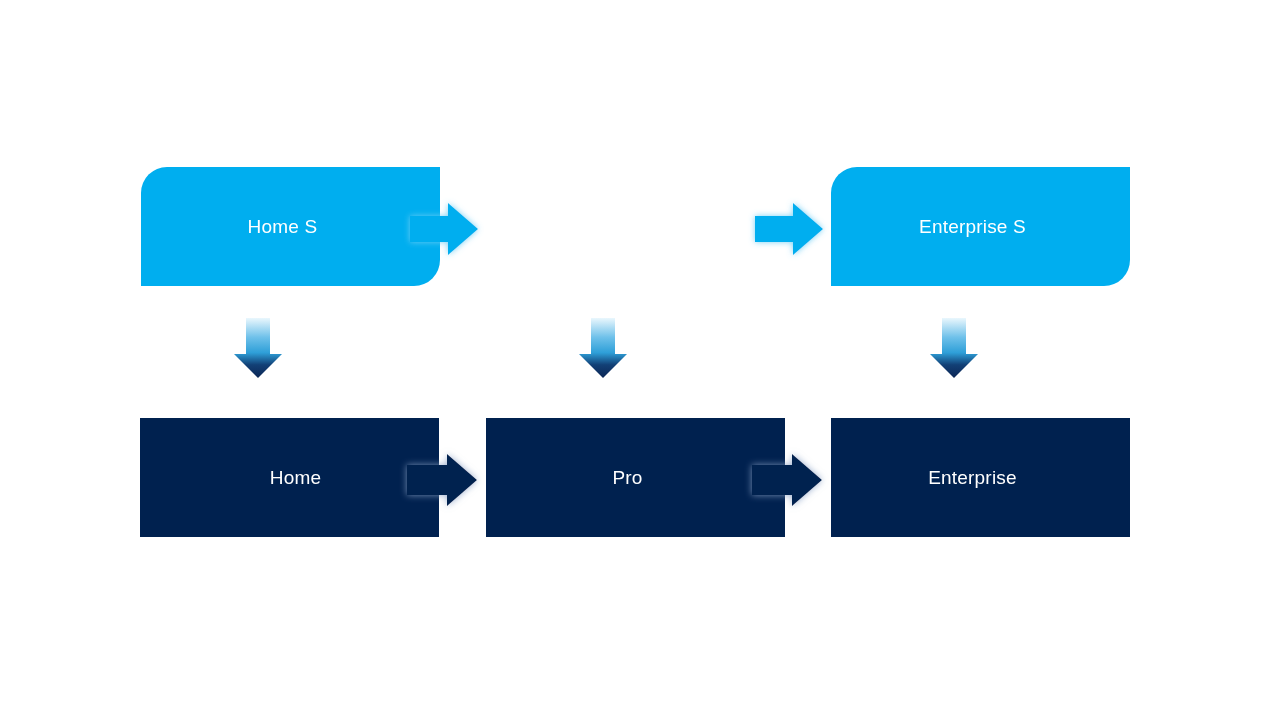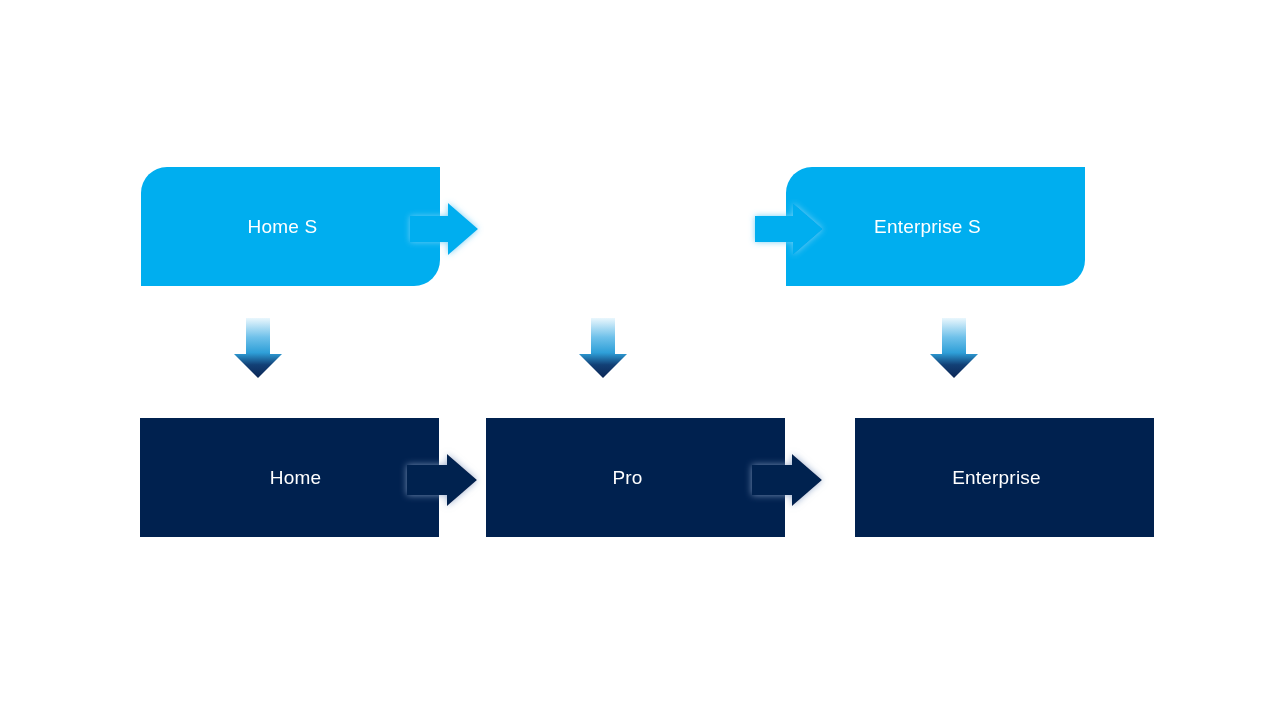--- a/index.html
+++ b/index.html
@@ -35,24 +35,24 @@
   .box.dark {
     background: var(--accent-dark, #00214F);
   }
   .arrow {
     position: absolute;
     overflow: visible;
   }
   
   .r1c1 { left: 141px; top: 167px; }
   .r1c2 { left: 486px; top: 167px; }
-  .r1c3 { left: 786px; top: 167px; text-align: right; }
+  .r1c3 { left: 831px; top: 167px; text-align: right; }
   .r2c1 { left: 140px; top: 418px; padding-left: 28px; }
   .r2c2 { left: 486px; top: 418px; text-align: right; }
-  .r2c3 { left: 831px; top: 418px; margin-left: 24px; }
+  .r2c3 { left: 831px; top: 418px; }
 </style>
 </head>
 <body>
 
 <div class="canvas">
 
   <svg width="0" height="0" style="position:absolute" aria-hidden="true">
     <defs>
       <linearGradient id="gradDown" x1="0" y1="0" x2="0" y2="1">
         <stop offset="0" stop-color="#EAF7FD"></stop>

